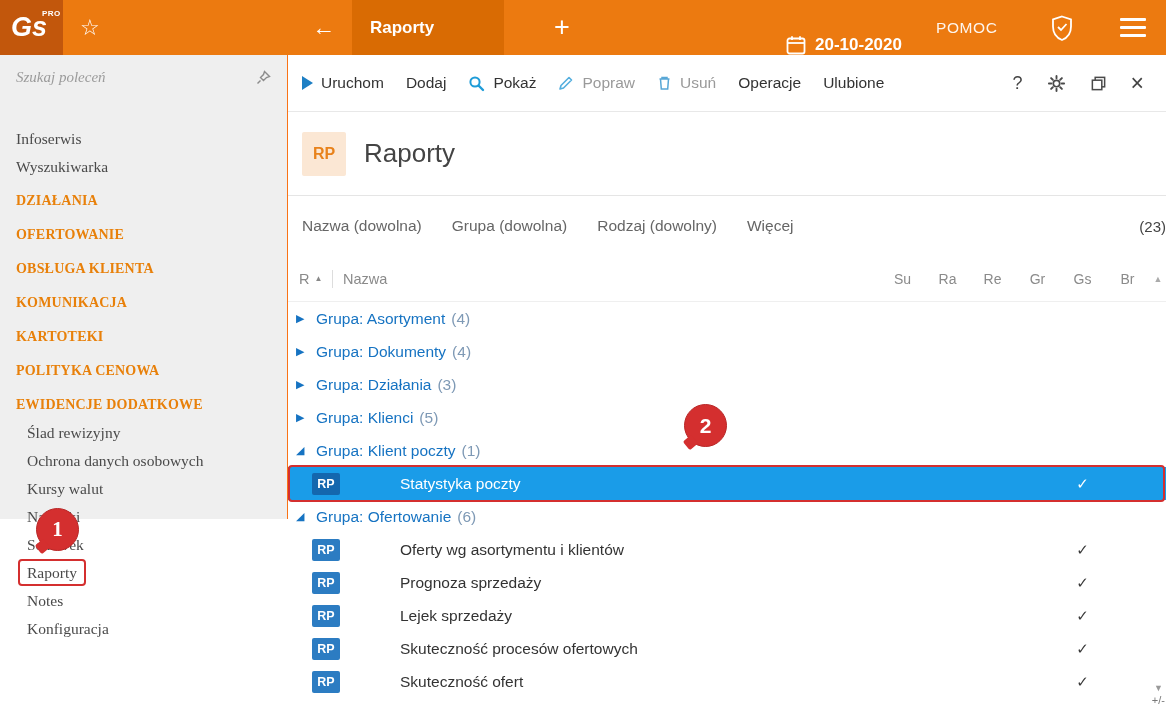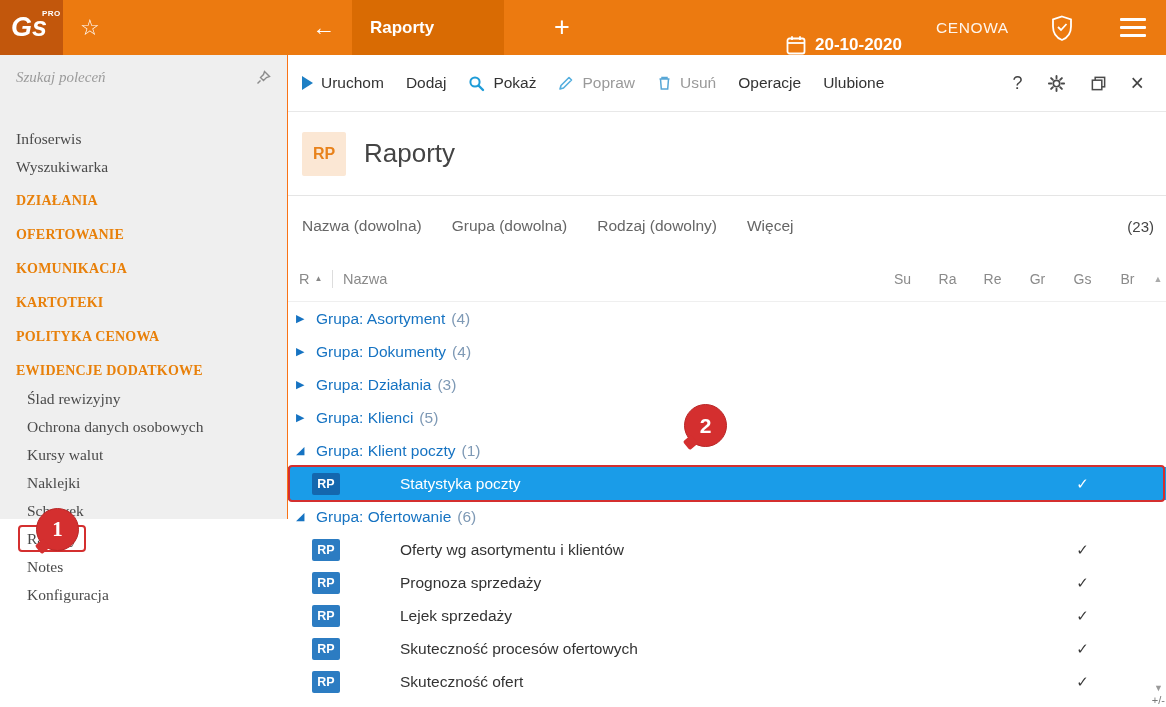--- a/index.html
+++ b/index.html
@@ -46,21 +46,21 @@
   .tbtn.disabled .lbl { color:#9a9a9a; }
   .i-play { width:0; height:0; border-left:11px solid #1d7fc4; border-top:7px solid transparent; border-bottom:7px solid transparent; }
   .tb-right { margin-left:auto; display:flex; align-items:center; gap:24px; padding-right:8px; }
   .ticon { font-size:18px; color:#444; display:flex; align-items:center; }
   .ticon.x { font-size:23px; }
 
   .module-head { height:83px; display:flex; align-items:center; padding:0 14px; gap:18px; }
   .mod-badge { width:44px; height:44px; background:#fbe7d4; color:#e8821b; font-weight:bold; font-size:16px; display:flex; align-items:center; justify-content:center; border-radius:2px; }
   .mod-title { font-size:26px; font-weight:400; color:#444; }
 
-  .filterbar { height:61px; border-top:1px solid #e5e5e5; display:flex; align-items:center; padding:0 12px 0 14px; gap:30px; font-size:15.5px; color:#666; }
+  .filterbar { height:61px; border-top:1px solid #e5e5e5; display:flex; align-items:center; padding:0 0 0 14px; gap:30px; font-size:15.5px; color:#666; }
   .filter { cursor:pointer; white-space:nowrap; }
   .count { margin-left:auto; color:#444; font-size:15px; }
 
   .grid { position:relative; height:451px; }
   .ghead { height:46px; display:flex; align-items:center; color:#8a8a8a; font-size:14.5px; border-bottom:1px solid #efefef; }
   .gh-r { width:44px; display:flex; align-items:center; padding-left:11px; gap:5px; cursor:pointer; }
   .sort { font-size:8px; color:#888; }
   .gh-name { flex:1; border-left:1px solid #ddd; padding-left:10px; height:18px; line-height:18px; cursor:pointer; }
   .gh-flag { width:45px; text-align:center; font-size:14px; cursor:pointer; }
   .gh-rail { width:16px; text-align:center; color:#aaa; font-size:9px; cursor:pointer; }
@@ -108,21 +108,21 @@
     <span class="tb-plus">+</span>
     <div class="tb-date">
       <svg width="20" height="20" viewBox="0 0 20 20">
         <rect x="1.5" y="3.5" width="17" height="15" rx="2" fill="none" stroke="#fff" stroke-width="1.8"></rect>
         <line x1="1.5" y1="8" x2="18.5" y2="8" stroke="#fff" stroke-width="1.8"></line>
         <line x1="6" y1="1.2" x2="6" y2="5" stroke="#fff" stroke-width="1.8"></line>
         <line x1="14" y1="1.2" x2="14" y2="5" stroke="#fff" stroke-width="1.8"></line>
       </svg>
       <span>20-10-2020</span>
     </div>
-    <span class="tb-help">CENOWA</span>
+    <span class="tb-help">POMOC</span>
     <span class="tb-shield">
       <svg width="24" height="28" viewBox="0 0 24 27">
         <path d="M12 2 L21 5 V12 C21 19 17 23.5 12 25.5 C7 23.5 3 19 3 12 V5 Z" fill="none" stroke="#fff" stroke-width="1.8"></path>
         <path d="M8 12.5 L11 15.5 L16.5 9.5" fill="none" stroke="#fff" stroke-width="1.8"></path>
       </svg>
     </span>
     <div class="tb-menu">
         <i></i>
         <i></i>
         <i></i>
@@ -137,20 +137,21 @@
           <path d="M8.5 1.5 L13.5 6.5 L10.5 7.5 L7.5 10.5 L4.5 7.5 L7.5 4.5 Z" fill="none" stroke="#8c8c8c" stroke-width="1.4"></path>
           <line x1="4.5" y1="10.5" x2="1.5" y2="13.5" stroke="#8c8c8c" stroke-width="1.4"></line>
         </svg>
       </span>
     </div>
     <nav class="menu">
       <div class="mi">Infoserwis</div>
       <div class="mi">Wyszukiwarka</div>
       <div class="mi cat">DZIAŁANIA</div>
       <div class="mi cat">OFERTOWANIE</div>
+      <div class="mi cat">OBSŁUGA KLIENTA</div>
       <div class="mi cat">KOMUNIKACJA</div>
       <div class="mi cat">KARTOTEKI</div>
       <div class="mi cat">POLITYKA CENOWA</div>
       <div class="mi cat">EWIDENCJE DODATKOWE</div>
       <div class="mi sub">Ślad rewizyjny</div>
       <div class="mi sub">Ochrona danych osobowych</div>
       <div class="mi sub">Kursy walut</div>
       <div class="mi sub">Naklejki</div>
       <div class="mi sub">Schowek</div>
       <div class="mi sub annotated">

